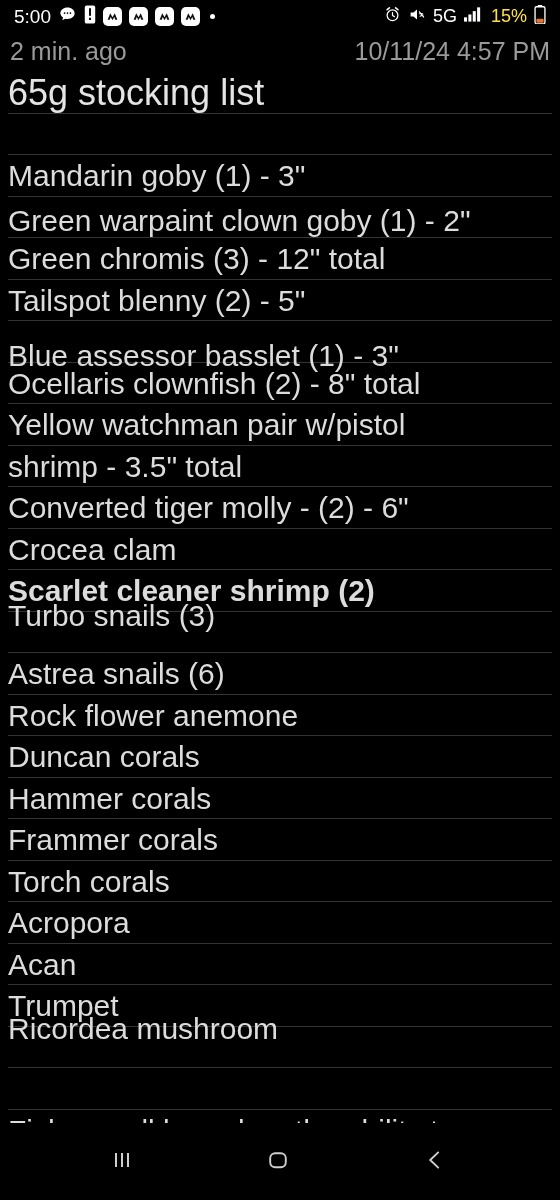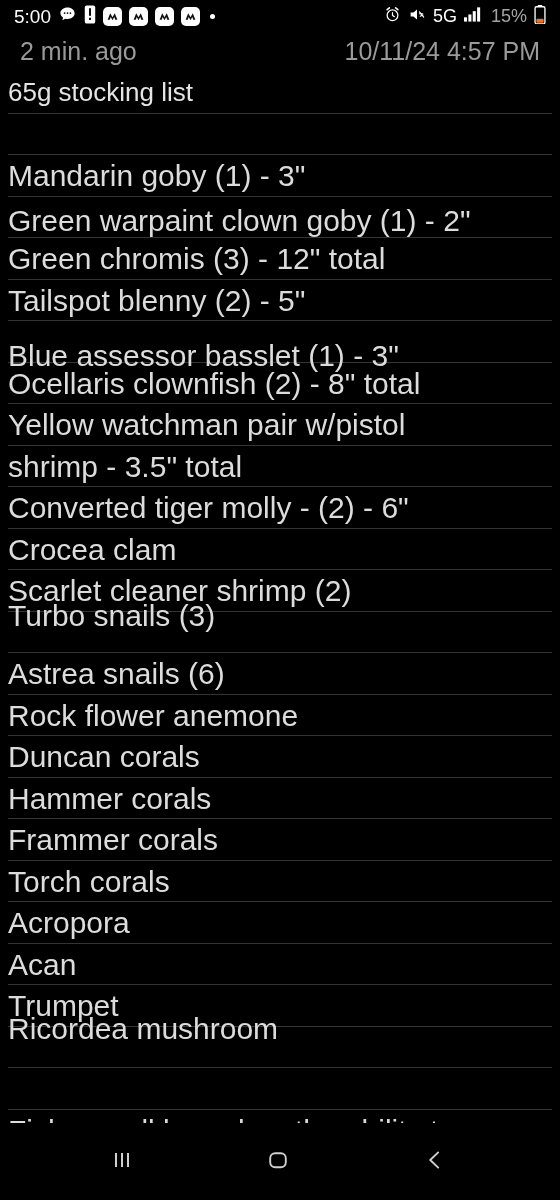--- a/index.html
+++ b/index.html
@@ -40,21 +40,21 @@
     letter-spacing: 0px;
     line-height: 1;
   }
   .sb-text {
     font-size: 18px;
     color: #ffffff;
     line-height: 1;
   }
   .sb-pct {
     font-size: 18px;
-    color: #a3a3a3;
+    color: #fde047;
     line-height: 1;
     margin-left: 1px;
   }
   .ico { display: block; }
 
   .badge-app {
     width: 19px; height: 19px;
     background: #ffffff;
     border-radius: 5px;
     display: flex;
@@ -70,21 +70,21 @@
 
   
   .metarow {
     position: absolute;
     top: 32px; left: 0;
     width: 560px;
     height: 38px;
     display: flex;
     align-items: center;
     justify-content: space-between;
-    padding: 0 20px;
+    padding: 0 10px;
     box-sizing: border-box;
   }
   .meta-text {
     font-size: 25px;
     color: #9a9a9a;
     line-height: 1;
   }
 
   
   .note {
@@ -118,21 +118,21 @@
     left: 8px;
     width: 548px;
     height: 41.5px;
     line-height: 41.5px;
     font-size: 30px;
     color: #dcdcdc;
     white-space: nowrap;
     overflow: hidden;
   }
   .nline.title {
-    font-size: 26px;
+    font-size: 36px;
     color: #e4e4e4;
   }
   .nline.clipped {
     color: #dcdcdc;
   }
 
   
   .navbar {
     position: absolute;
     bottom: 0; left: 0;
@@ -284,21 +284,21 @@
       <div class="nline" style="top: 85px;">Mandarin goby (1) - 3"</div>
       <div class="nline" style="top: 130px;">Green warpaint clown goby (1) - 2"</div>
       <div class="nline" style="top: 168px;">Green chromis (3) - 12" total</div>
       <div class="nline" style="top: 209.5px;">Tailspot blenny (2) - 5"</div>
       <div class="nline" style="top: 265px;">Blue assessor basslet (1) - 3"</div>
       <div class="nline" style="top: 292.5px;">Ocellaris clownfish (2) - 8" total</div>
       <div class="nline" style="top: 334px;">Yellow watchman pair w/pistol</div>
       <div class="nline" style="top: 375.5px;">shrimp - 3.5" total</div>
       <div class="nline" style="top: 417px;">Converted tiger molly - (2) - 6"</div>
       <div class="nline" style="top: 458.5px;">Crocea clam</div>
-      <div class="nline" style="top: 500px;">Scarlet cleaner shrimp (2)</div>
+      <div class="nline" style="top: 500px; font-weight: bold;">Scarlet cleaner shrimp (2)</div>
       <div class="nline" style="top: 525px;">Turbo snails (3)</div>
       <div class="nline" style="top: 583px;">Astrea snails (6)</div>
       <div class="nline" style="top: 624.5px;">Rock flower anemone</div>
       <div class="nline" style="top: 666px;">Duncan corals</div>
       <div class="nline" style="top: 707.5px;">Hammer corals</div>
       <div class="nline" style="top: 749px;">Frammer corals</div>
       <div class="nline" style="top: 790.5px;">Torch corals</div>
       <div class="nline" style="top: 832px;">Acropora</div>
       <div class="nline" style="top: 873.5px;">Acan</div>
       <div class="nline" style="top: 915px;">Trumpet</div>

